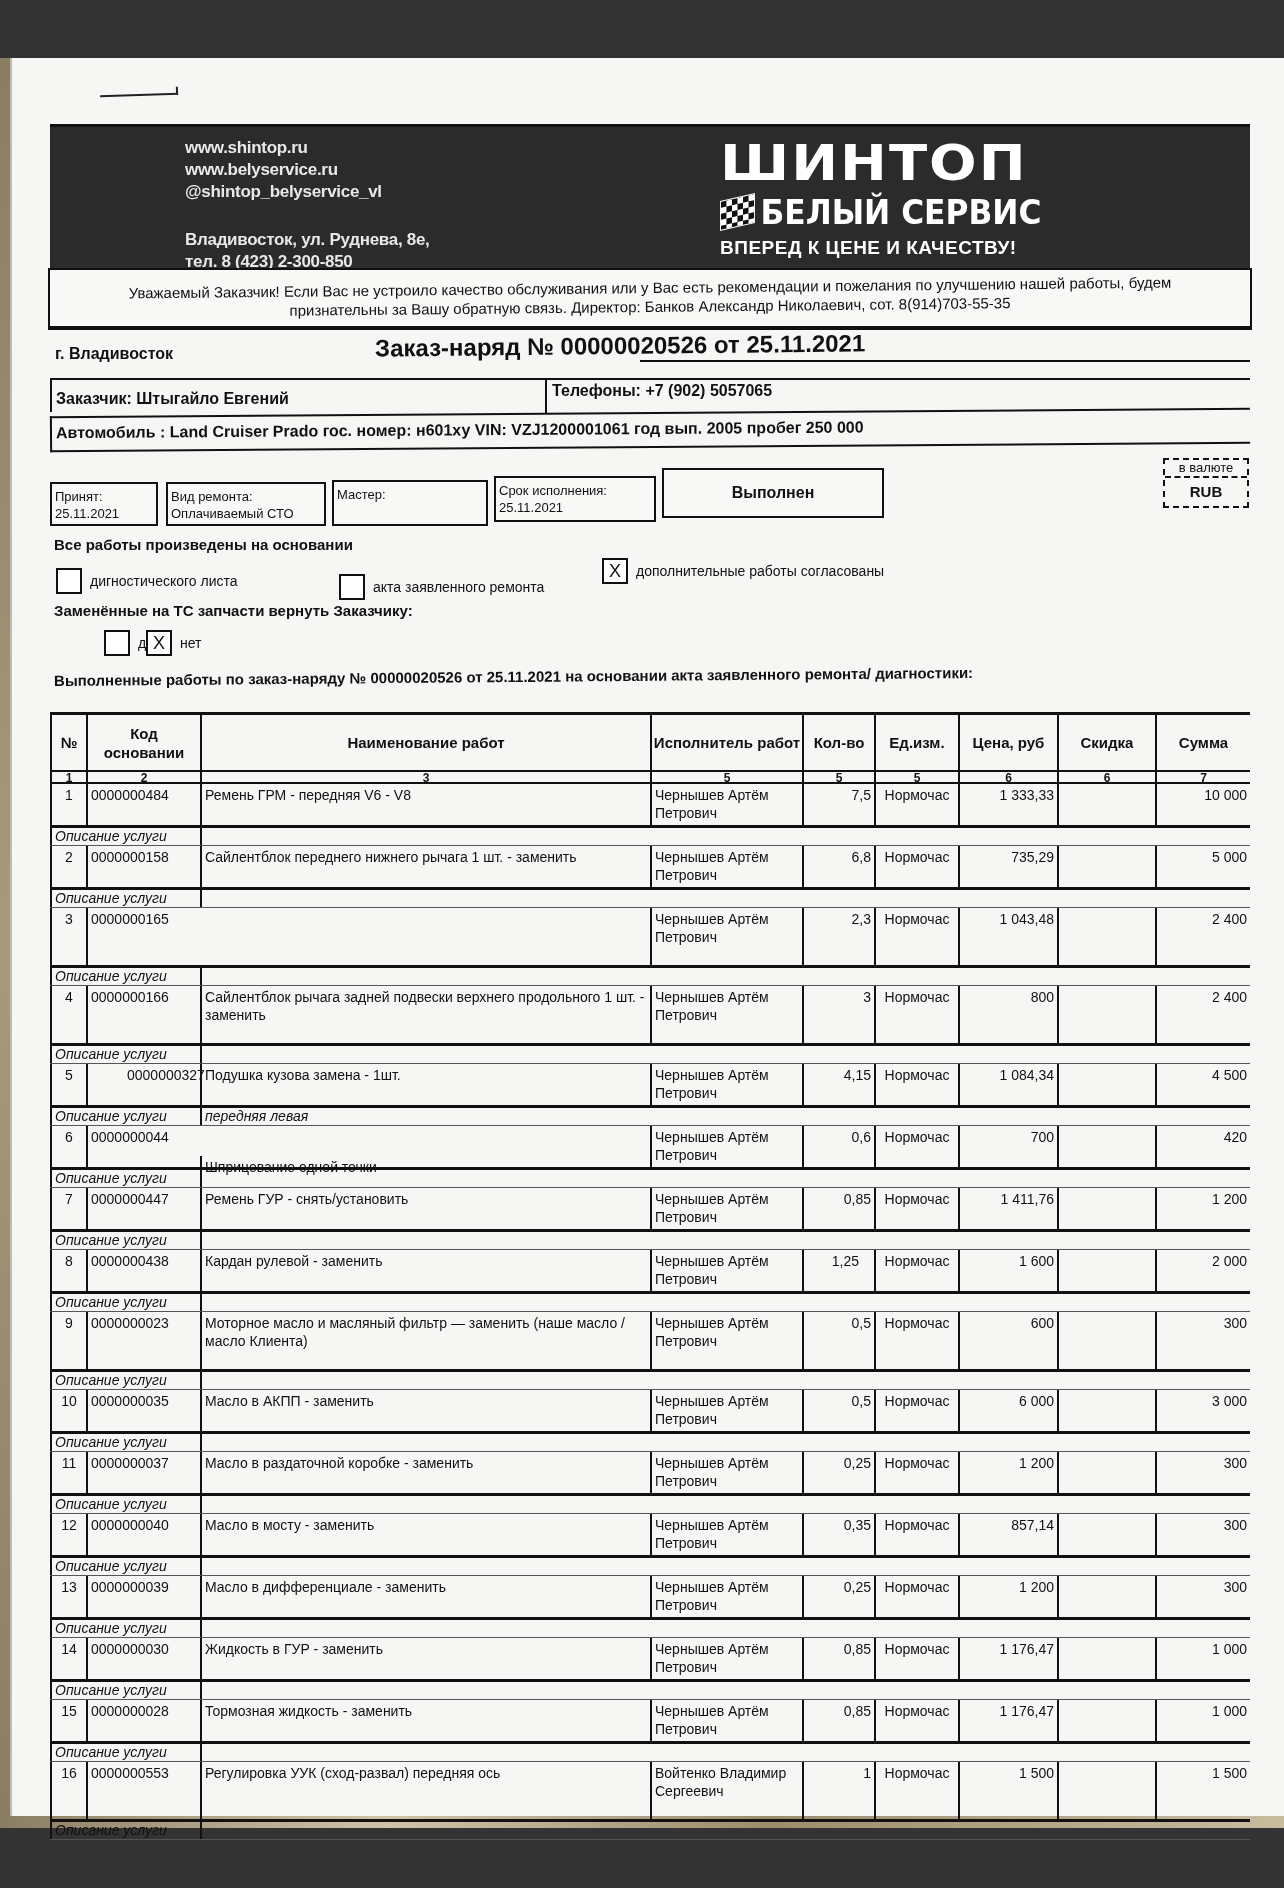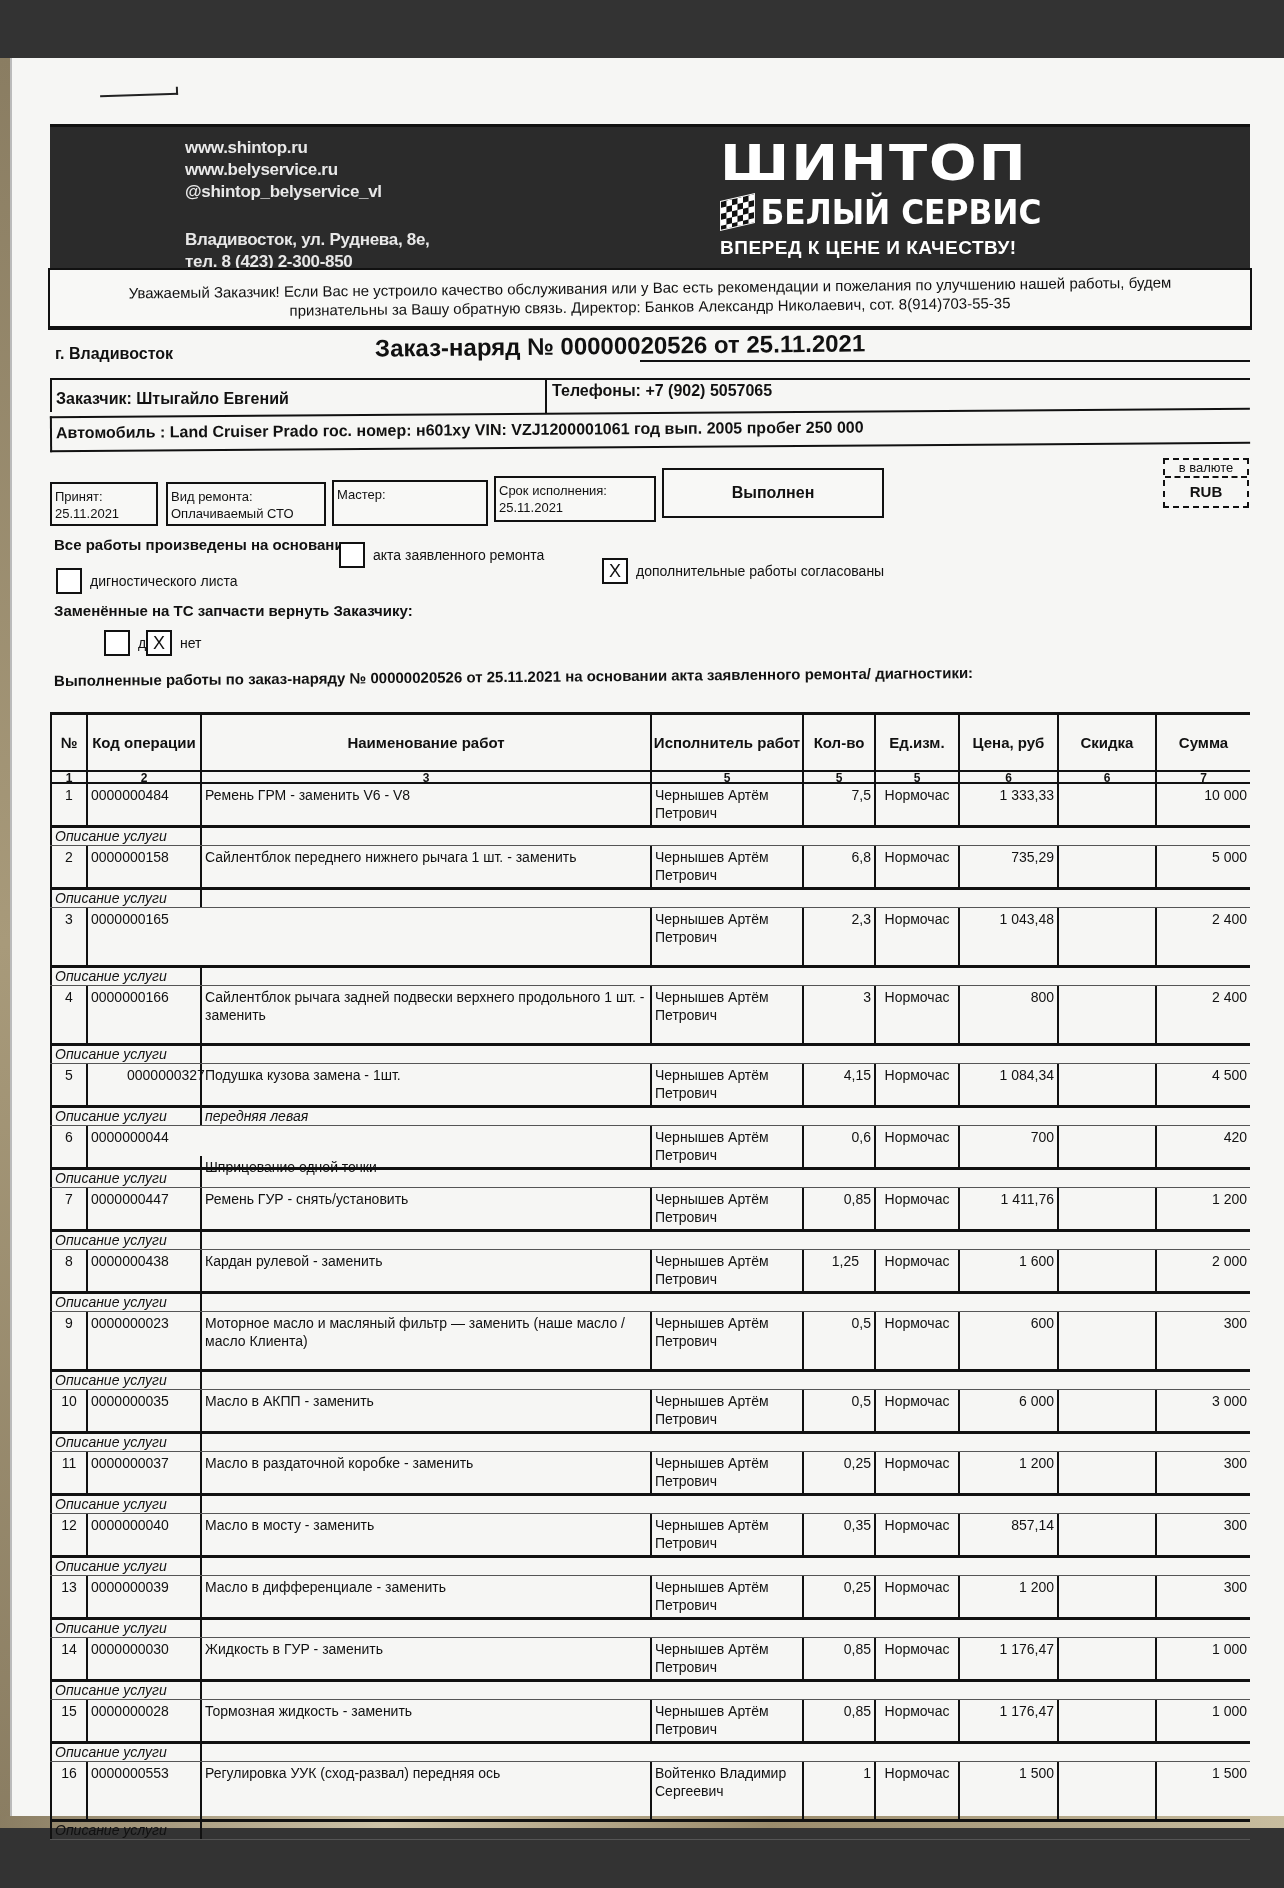--- a/index.html
+++ b/index.html
@@ -154,21 +154,21 @@
 <div class="cur-box">
   <div class="lbl">в валюте</div>
   <div class="val">RUB</div>
 </div>
 
 <div class="sec-label" style="left:54px; top:536px;">Все работы произведены на основании</div>
 <div class="chk" style="left:56px; top:568px;">
   <span class="sq"></span>
   <span>дигностического листа</span>
 </div>
-<div class="chk" style="left:330px; top:542px;padding-left:9px;">
+<div class="chk" style="left:330px; top:574px;padding-left:9px;">
   <span class="sq"></span>
   <span>акта заявленного ремонта</span>
 </div>
 <div class="chk" style="left:602px; top:558px;">
   <span class="sq">X</span>
   <span>дополнительные работы согласованы</span>
 </div>
 
 <div class="sec-label" style="left:54px; top:602px;">Заменённые на ТС запчасти вернуть Заказчику:</div>
 <div class="chk" style="left:56px; top:630px;padding-left:48px;">
@@ -178,21 +178,21 @@
 <div class="chk" style="left:146px; top:630px;">
   <span class="sq">X</span>
   <span>нет</span>
 </div>
 
 <div class="sec-label" style="left:54px; top:668px; transform: rotate(-0.5deg);">Выполненные работы по заказ-наряду №  00000020526 от 25.11.2021 на основании акта заявленного ремонта/ диагностики:</div>
 
 <div class="tbl" id="works-table">
   <div class="hdr" id="tbl-hdr">
       <div class="cell" style="left: 0px; width: 36px;">№</div>
-      <div class="cell" style="left: 36px; width: 114px;">Код операции</div>
+      <div class="cell" style="left: 36px; width: 114px;">Код основании</div>
       <div class="cell" style="left: 150px; width: 450px;">Наименование работ</div>
       <div class="cell" style="left: 600px; width: 152px;">Исполнитель работ</div>
       <div class="cell" style="left: 752px; width: 72px;">Кол-во</div>
       <div class="cell" style="left: 824px; width: 84px;">Ед.изм.</div>
       <div class="cell" style="left: 908px; width: 99px;">Цена, руб</div>
       <div class="cell" style="left: 1007px; width: 98px;">Скидка</div>
       <div class="cell" style="left: 1105px; width: 95px;">Сумма</div>
     </div>
   <div class="nums" id="tbl-nums">
       <div class="cell" style="left: 0px; width: 36px;">1</div>
@@ -202,21 +202,21 @@
       <div class="cell" style="left: 752px; width: 72px;">5</div>
       <div class="cell" style="left: 824px; width: 84px;">5</div>
       <div class="cell" style="left: 908px; width: 99px;">6</div>
       <div class="cell" style="left: 1007px; width: 98px;">6</div>
       <div class="cell" style="left: 1105px; width: 95px;">7</div>
     </div>
   <div id="tbl-body">
       <div class="row">
         <div class="cell center" style="left: 0px; width: 36px;">1</div>
         <div class="cell" style="left: 36px; width: 114px;">0000000484</div>
-        <div class="cell" style="left: 150px; width: 450px;">Ремень ГРМ - заменить V6 - V8</div>
+        <div class="cell" style="left: 150px; width: 450px;">Ремень ГРМ - передняя V6 - V8</div>
         <div class="cell" style="left: 600px; width: 152px;">Чернышев Артём Петрович</div>
         <div class="cell r" style="left: 752px; width: 72px;">7,5</div>
         <div class="cell center" style="left: 824px; width: 84px;">Нормочас</div>
         <div class="cell r" style="left: 908px; width: 99px;">1 333,33</div>
         <div class="cell r" style="left: 1007px; width: 98px;"></div>
         <div class="cell r" style="left: 1105px; width: 95px;">10 000</div>
       </div>
       <div class="desc">
         <div class="cell" style="left: 0px; width: 150px; border-left: 2px solid rgb(17, 17, 17);">Описание услуги</div>
         <div class="cell" style="left: 150px; width: 1050px;"></div>

